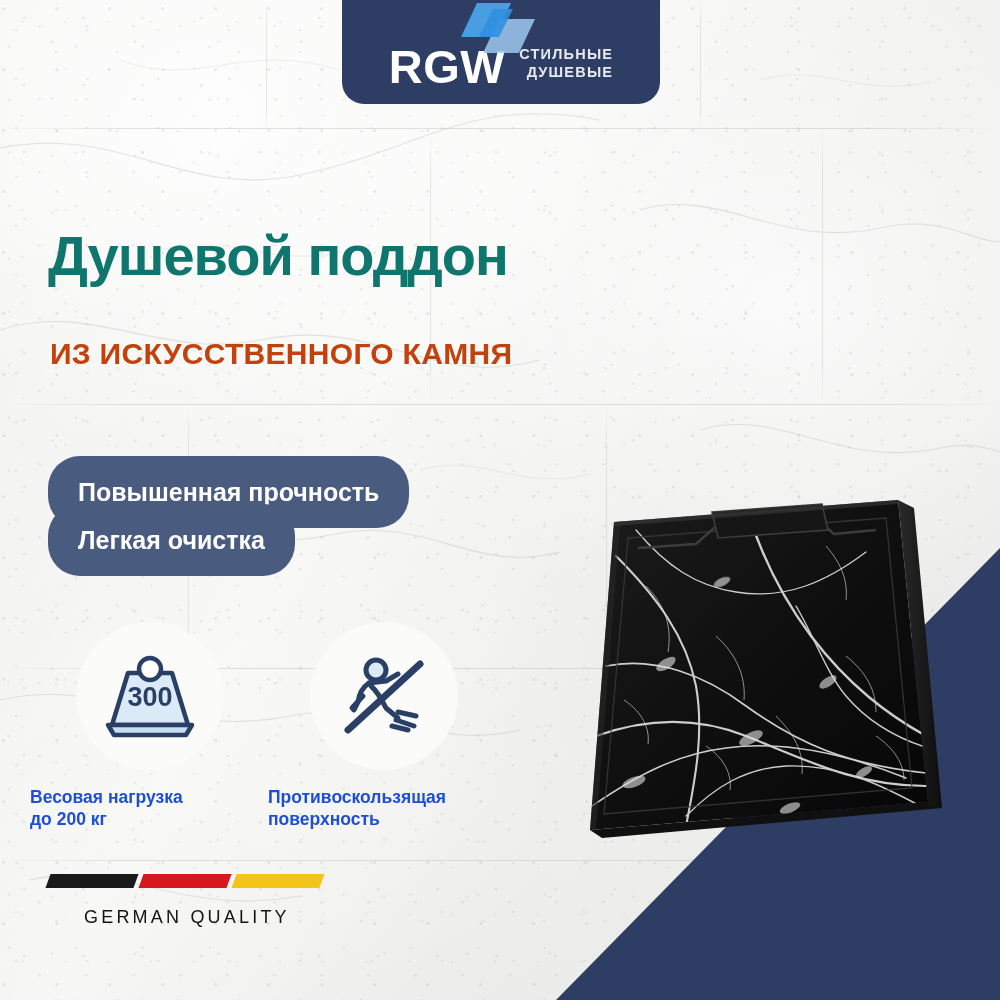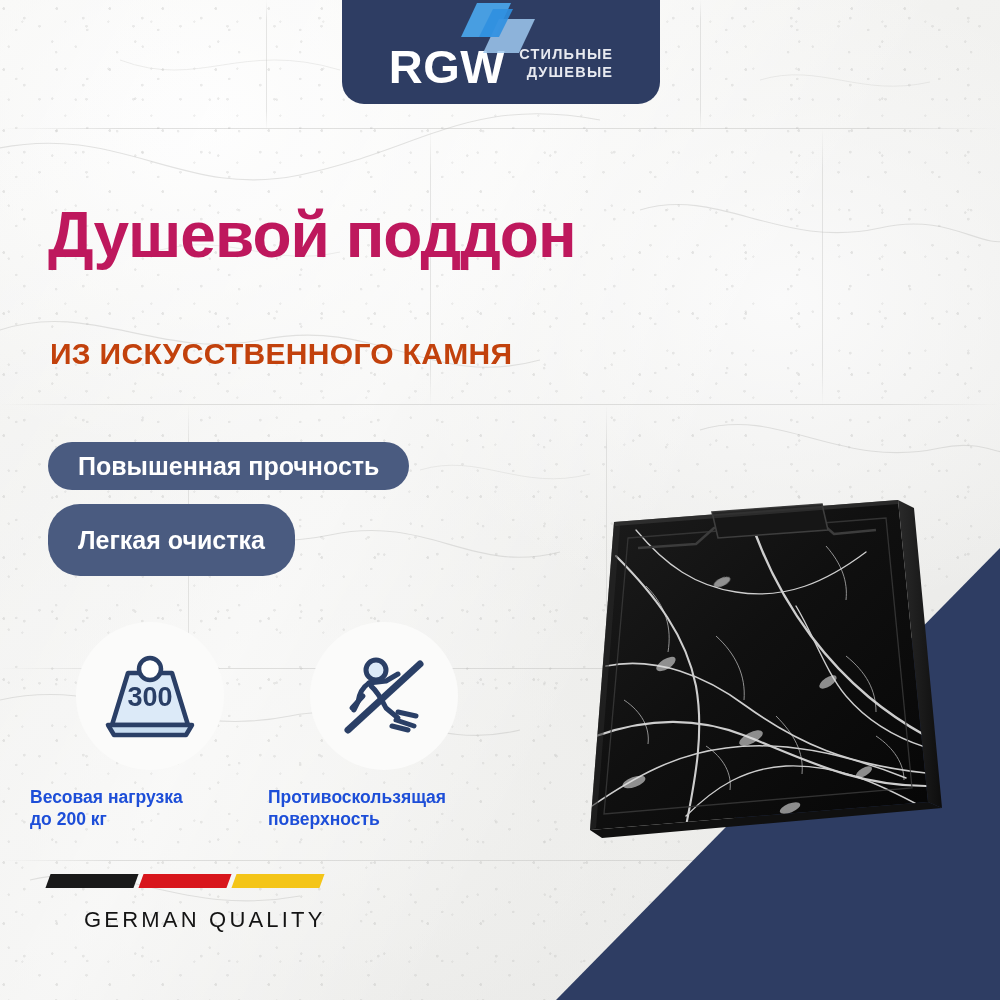--- a/index.html
+++ b/index.html
@@ -48,47 +48,47 @@
     background:#2e3d63;border-radius:0 0 22px 22px;
     display:flex;align-items:flex-end;justify-content:center;padding-bottom:16px;box-sizing:border-box;}
   .logo-inner{display:flex;align-items:flex-end;gap:14px;position:relative;}
   .logo-mark{position:absolute;left:50px;top:-48px;}
   .logo-word{font-size:47px;font-weight:bold;color:#ffffff;letter-spacing:.5px;line-height:.92;
     font-family:"Liberation Sans",sans-serif;}
   .logo-tag{color:#e8eaf0;font-size:14.5px;font-weight:bold;line-height:1.28;letter-spacing:1.2px;
     padding-bottom:6px;text-align:right;}
 
   
-  .headline{position:absolute;left:48px;top:203px;width:900px;
-    font-size:64px;font-weight:bold;color:#be185d;line-height:1;letter-spacing:-1px;}
+  .headline{position:absolute;left:48px;top:228px;width:900px;
+    font-size:56px;font-weight:bold;color:#0f766e;line-height:1;letter-spacing:-1px;}
   .subhead{position:absolute;left:50px;top:337px;
     font-size:30px;font-weight:bold;color:#c2410c;letter-spacing:.3px;text-align:right;}
 
   
   .pill{position:absolute;display:inline-flex;align-items:center;
     background:#4a5b80;border-radius:32px;color:#ffffff;font-weight:bold;}
-  .pill-1{left:48px;top:442px;height:48px;padding:0 30px;font-size:25px;}
+  .pill-1{left:48px;top:456px;height:48px;padding:12px 30px;font-size:25px;}
   .pill-2{left:48px;top:504px;height:48px;padding:12px 30px;font-size:25px;}
 
   
   .feat{position:absolute;}
   .feat-circle{width:148px;height:148px;border-radius:50%;background:#fbfbfa;
     display:flex;align-items:center;justify-content:center;}
   .feat-1{left:76px;top:622px;text-align:center;}
   .feat-2{left:310px;top:622px;}
   .feat-cap{position:absolute;text-align:left;color:#1d4ed8;font-weight:bold;
     font-size:17.5px;line-height:1.28;}
   .cap-1{left:30px;top:786px;width:240px;}
   .cap-2{left:268px;top:786px;width:250px;}
 
   
   .gq{position:absolute;left:48px;top:874px;}
   .gq-bars{display:flex;gap:5px;}
   .gq-bar{width:88px;height:14px;transform:skewX(-20deg);}
-  .gq-text{margin-top:19px;margin-left:36px;font-size:22px;letter-spacing:3.2px;
+  .gq-text{margin-top:19px;margin-left:36px;font-size:18px;letter-spacing:3.2px;
     color:#141414;font-weight:normal;font-family:"Liberation Sans",sans-serif;}
 
   
   .product{position:absolute;left:546px;top:486px;width:420px;height:380px;}
 </style>
 </head>
 <body>
 
 <div class="canvas">
 

